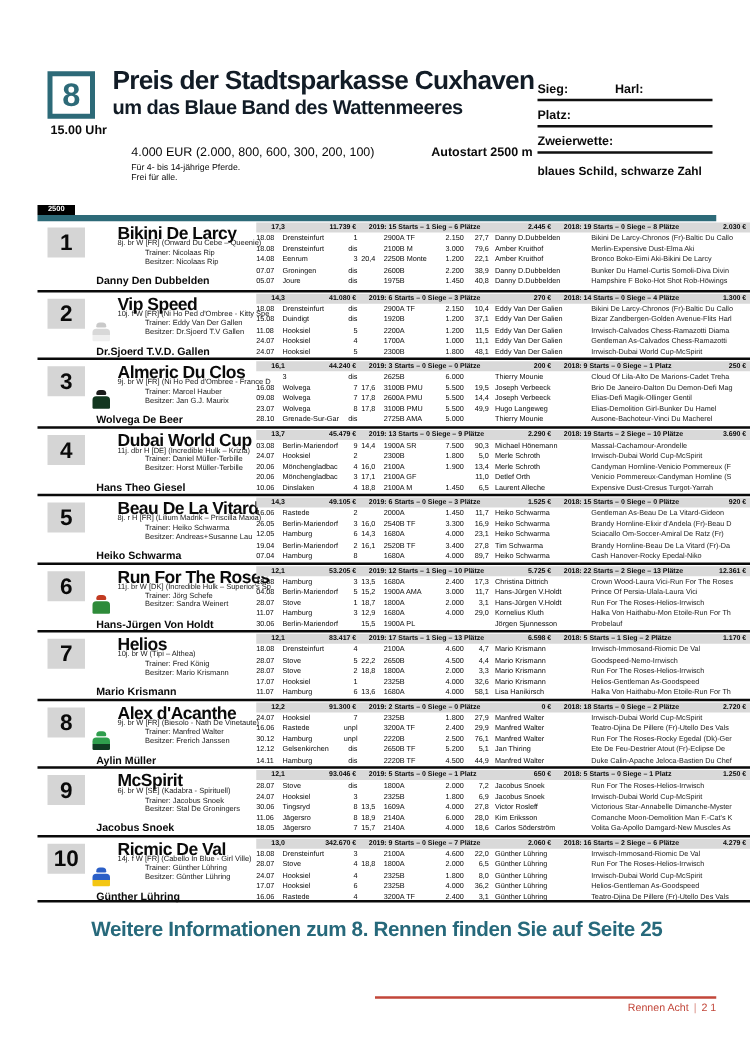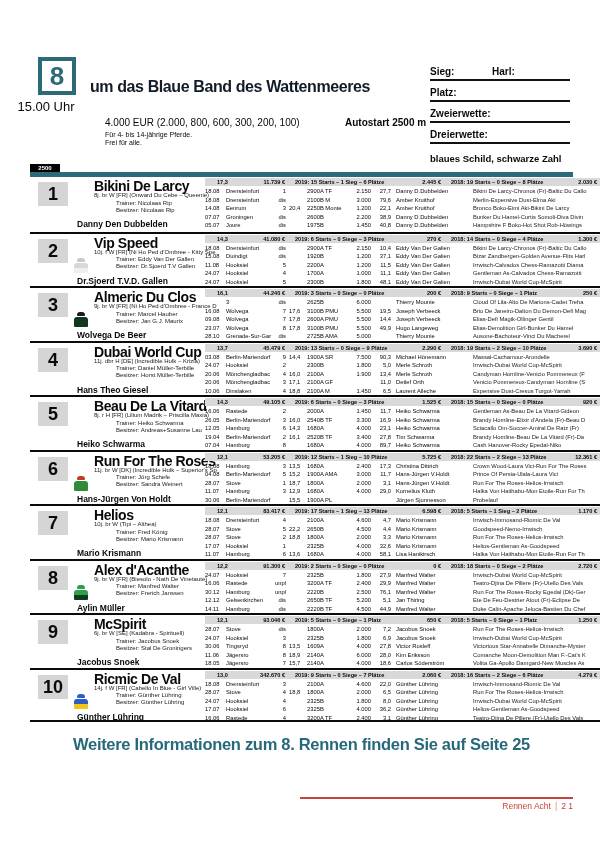--- a/index.html
+++ b/index.html
@@ -5,22 +5,22 @@
   * { margin:0; padding:0; box-sizing:border-box; }
   html,body { background:#ffffff; }
   .page {
     position:relative; width:603px; height:845px; background:#fff;
     font-family:"Liberation Sans", sans-serif; color:#0a0a0a; overflow:hidden;
   }
   
   .racebox { position:absolute; left:38px; top:57px; width:38px; height:38px;
     border:4px solid var(--accent-teal); display:flex; align-items:center; justify-content:center;
     font-size:26px; font-weight:bold; color:var(--accent-teal); }
-  .racetime { position:absolute; left:16px; top:99px; width:60px; text-align:center;
-    font-size:13px; font-weight:normal; }
+  .racetime { position:absolute; left:33px; top:99px; width:60px; text-align:center;
+    font-size:10px; font-weight:bold; }
   .title { position:absolute; left:90px; top:53px; font-size:21px; font-weight:bold;
     letter-spacing:-0.6px; color:var(--title-color); white-space:nowrap; }
   .subtitle { position:absolute; left:90px; top:78px; font-size:16px; font-weight:bold;
     letter-spacing:-0.4px; color:var(--title-color); white-space:nowrap; }
   .betbox { position:absolute; left:430px; top:60px; width:140px; }
   .betrow { height:21px; border-bottom:2px solid #111; position:relative; }
   .betlabel { position:absolute; bottom:2px; left:0; font-size:10px; font-weight:bold; }
   .betlabel.zeit { left:62px; }
   .betnote { margin-top:9px; font-size:9.5px; font-weight:bold; white-space:nowrap; }
   .prizeline { position:absolute; left:105px; top:117px; font-size:10px; white-space:nowrap; }
@@ -68,35 +68,33 @@
 </style>
 </head>
 <body>
 
 <div class="page">
 
   <div class="racebox">
     <span>8</span>
   </div>
   <div class="racetime">15.00 Uhr</div>
+  <div class="title">Preis der Stadtsparkasse Cuxhaven</div>
   <div class="subtitle">um das Blaue Band des Wattenmeeres</div>
 
   <div class="betbox">
     <div class="betrow">
       <span class="betlabel">Sieg:</span>
       <span class="betlabel zeit">Harl:</span>
     </div>
     <div class="betrow">
       <span class="betlabel">Platz:</span>
     </div>
     <div class="betrow">
       <span class="betlabel">Zweierwette:</span>
-    </div>
-    <div class="betrow">
-      <span class="betlabel">Dreierwette:</span>
     </div>
     <div class="betnote">blaues Schild, schwarze Zahl</div>
   </div>
 
   <div class="prizeline">
     <b>4.000 EUR</b><span> (2.000, 800, 600, 300, 200, 100)</span>
   </div>
   <div class="autostart">Autostart  2500 m</div>
   <div class="cond1">Für 4- bis 14-jährige Pferde.</div>
   <div class="cond2">Frei für alle.</div>

